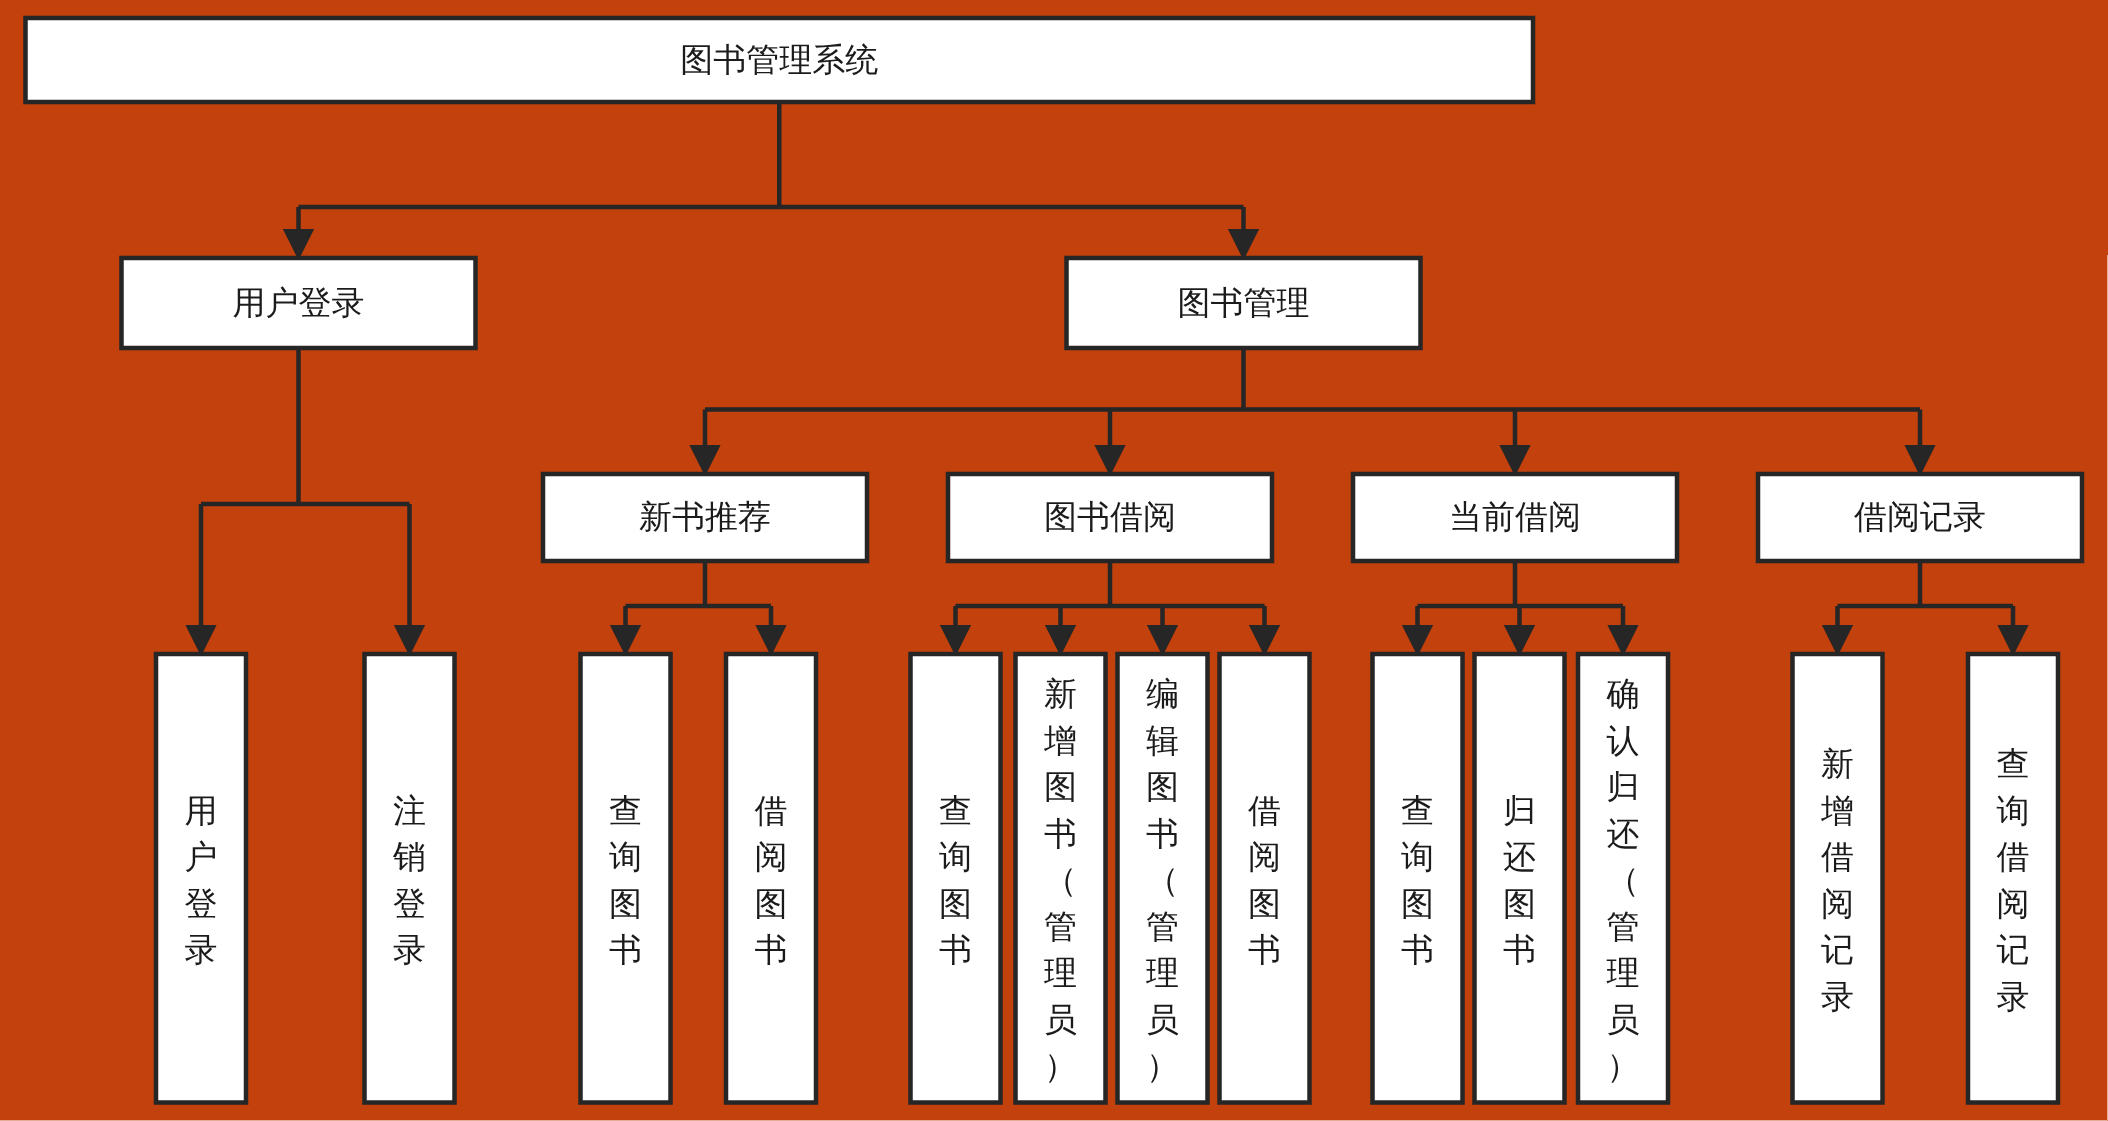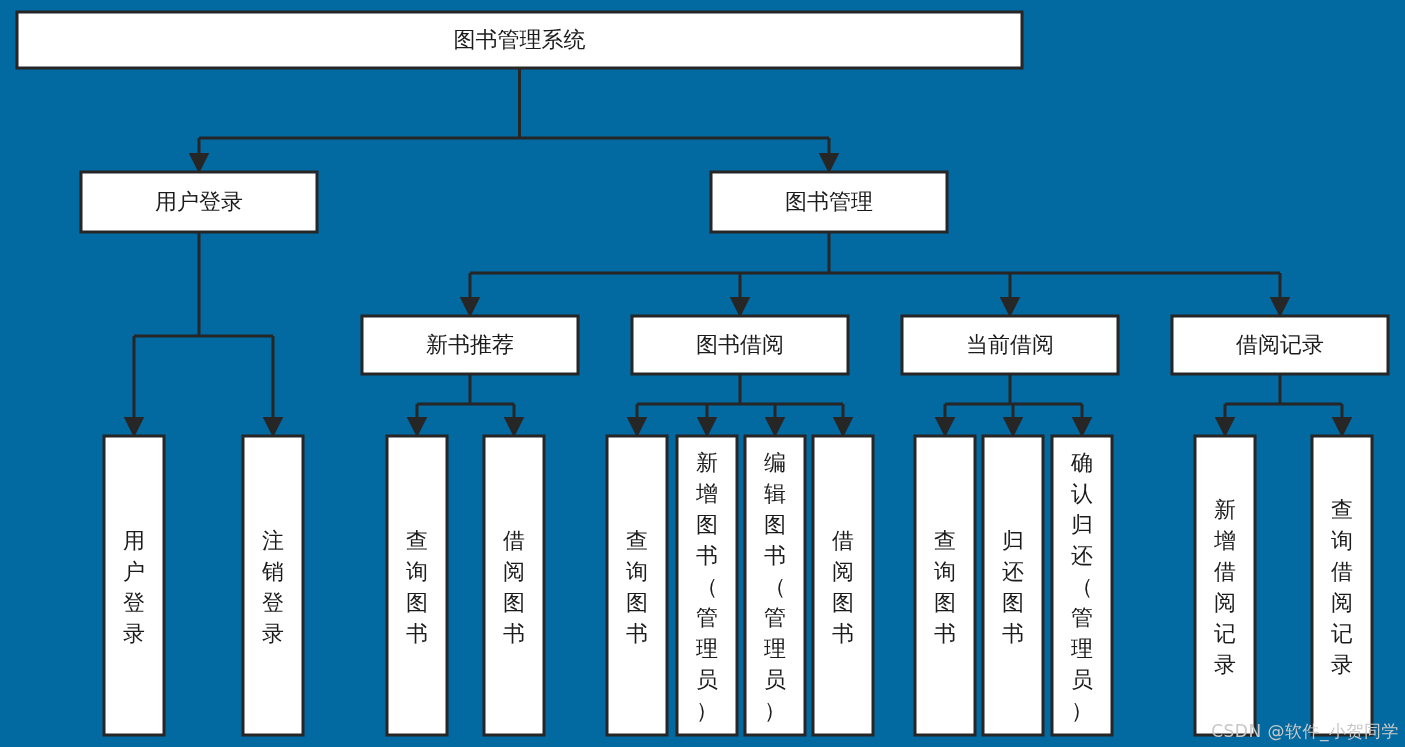--- a/index.html
+++ b/index.html
@@ -1,20 +1,20 @@
 <!DOCTYPE html>
 <html><head>
 <meta charset="utf-8">
 <style>
   html,body{margin:0;padding:0;background:#ffffff;}
   body{
     font-family:"DejaVu Sans","Liberation Sans",sans-serif;
     width:1405px;height:747px;overflow:hidden;
   }
-  #diagram-root{position:relative;width:1405px;height:747px;background:#0369a1;}
+  #diagram-root{position:relative;width:1405px;height:747px;background:#c2410c;}
   svg#tree{position:absolute;left:0;top:0;width:1405px;height:747px;display:block;}
   .node-box{fill:#ffffff;stroke:#262626;stroke-width:3;}
   .connector{stroke:#262626;stroke-width:3;fill:none;stroke-linecap:butt;}
   .node-label-h{
     font-family:"DejaVu Sans","Liberation Sans",sans-serif;
     font-size:22px;fill:#1b1b1b;text-anchor:middle;dominant-baseline:middle;
   }
   .node-label-v{
     font-family:"DejaVu Sans","Liberation Sans",sans-serif;
     font-size:22px;fill:#1b1b1b;text-anchor:middle;
@@ -162,14 +162,13 @@
           <rect x="1195" y="436" width="60" height="299" class="node-box"></rect>
           <text x="1225" y="0" class="node-label-v"><tspan x="1225" y="516.68">新</tspan><tspan x="1225" y="547.68">增</tspan><tspan x="1225" y="578.68">借</tspan><tspan x="1225" y="609.68">阅</tspan><tspan x="1225" y="640.68">记</tspan><tspan x="1225" y="671.68">录</tspan></text>
         </g>
         <g>
           <rect x="1312" y="436" width="60" height="299" class="node-box"></rect>
           <text x="1342" y="0" class="node-label-v"><tspan x="1342" y="516.68">查</tspan><tspan x="1342" y="547.68">询</tspan><tspan x="1342" y="578.68">借</tspan><tspan x="1342" y="609.68">阅</tspan><tspan x="1342" y="640.68">记</tspan><tspan x="1342" y="671.68">录</tspan></text>
         </g>
       </g>
   </svg>
 
-  <div class="watermark">CSDN @软件_小贺同学</div>
 </div>
 
 </body></html>

